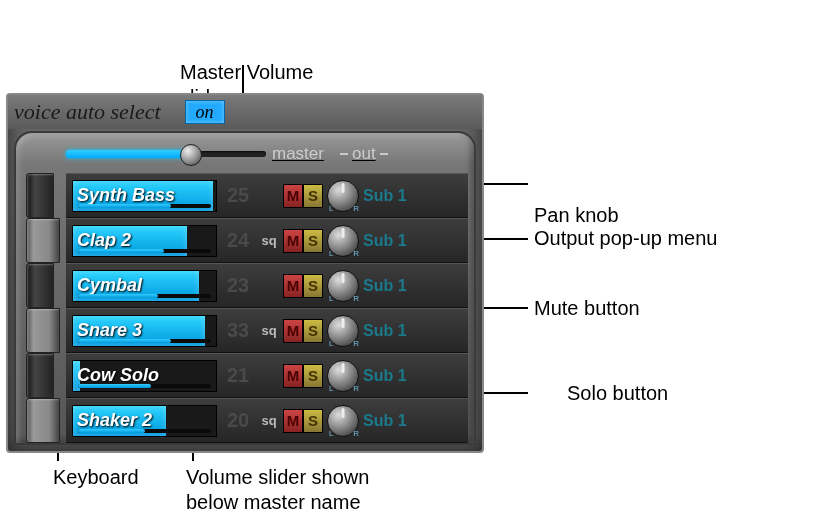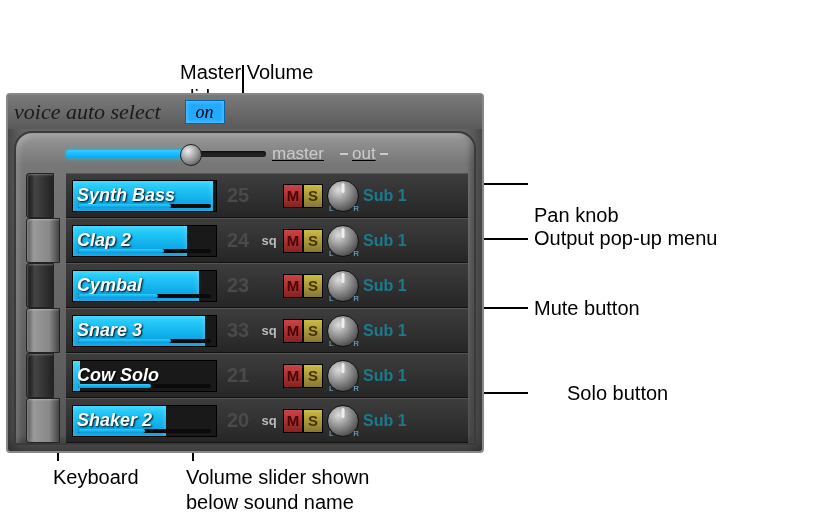--- a/index.html
+++ b/index.html
@@ -265,21 +265,21 @@
 <div class="callout-line" style="left:352px; top:307px; width:2px; height:20px;"></div>
 
 <div class="annotation" style="left:534px; top:381px;margin-left:33px;">Solo button</div>
 <div class="callout-line" style="left:370px; top:392px; width:158px; height:2px;"></div>
 <div class="callout-line" style="left:370px; top:392px; width:2px; height:25px;"></div>
 
 <div class="annotation" style="left:53px; top:465px;">Keyboard</div>
 <div class="callout-line" style="left:57px; top:438px; width:2px; height:23px;"></div>
 
 <div class="annotation" style="left:186px; top:465px; white-space:pre;">Volume slider shown
-below sound name</div>
+below master name</div>
 <div class="callout-line" style="left:192px; top:340px; width:2px; height:121px;"></div>
 
 <div class="panel">
   <div class="voice-strip">
     <span class="voice-label">voice auto select</span>
     <span class="on-btn">on</span>
   </div>
 
   <div class="panel-inner">
     <div class="master-row">

